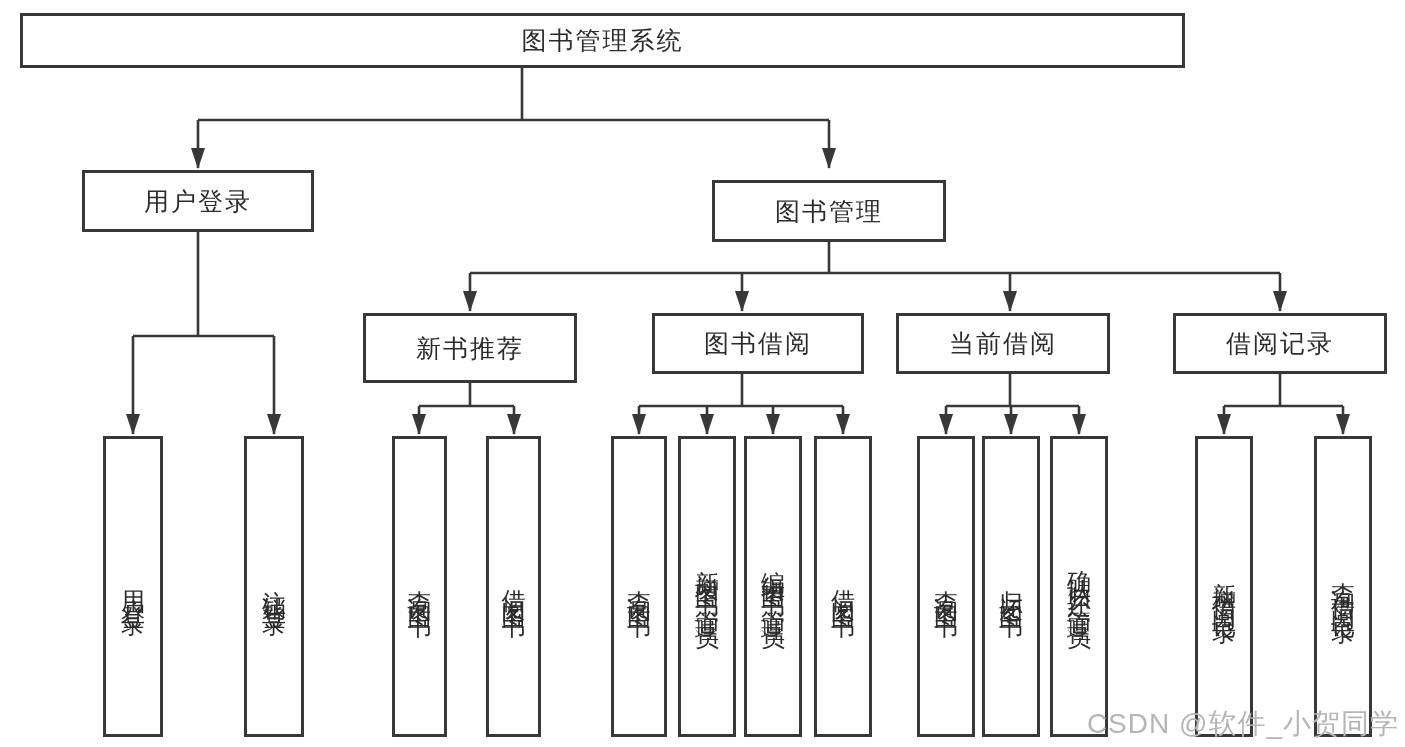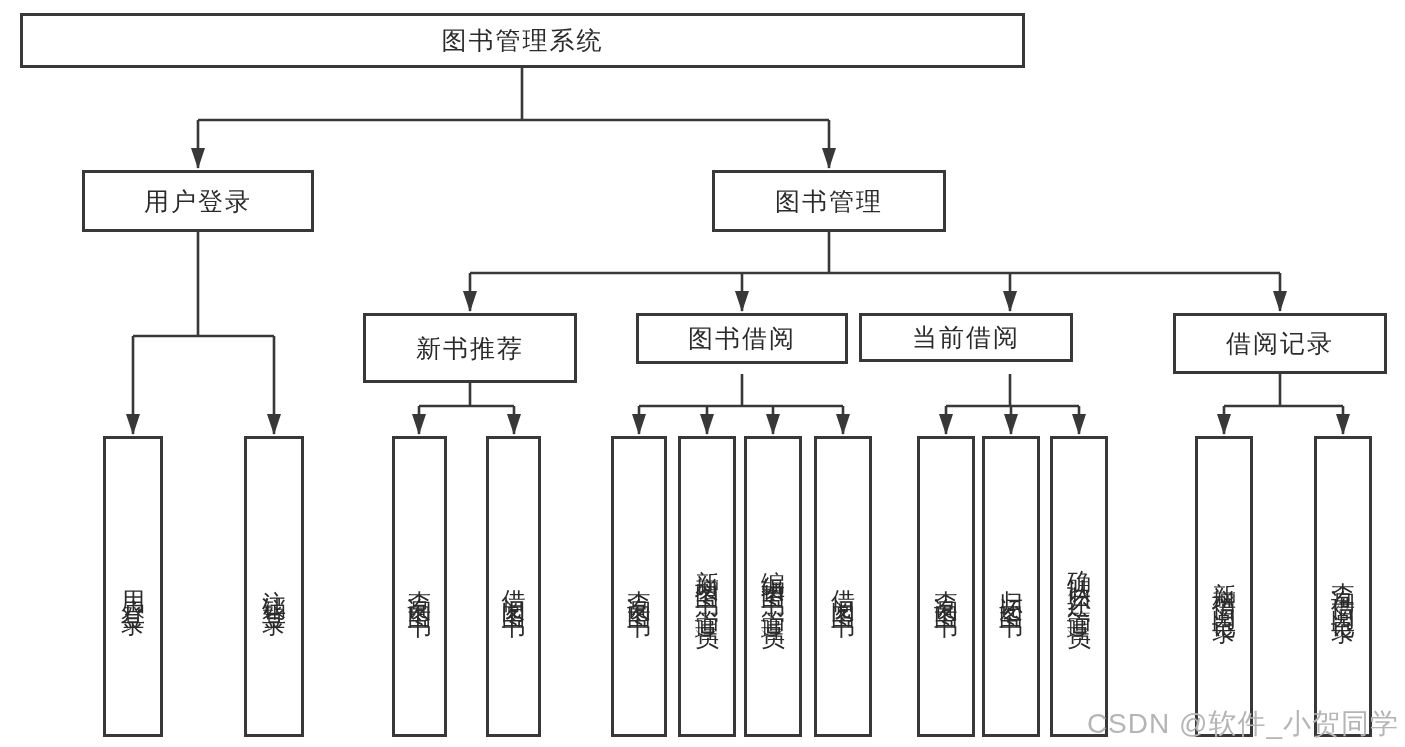--- a/index.html
+++ b/index.html
@@ -92,28 +92,28 @@
     </g>
 
     <g>
       <line x1="1280" y1="374" x2="1280" y2="406"></line>
       <line x1="1224" y1="406" x2="1343" y2="406"></line>
       <line x1="1224" y1="406" x2="1224" y2="434" marker-end="url(#ah)"></line>
       <line x1="1343" y1="406" x2="1343" y2="434" marker-end="url(#ah)"></line>
     </g>
   </svg>
 
-  <div class="box h" style="left:20px;top:13px;width:1005px;height:55px">图书管理系统</div>
+  <div class="box h" style="left:20px;top:13px;width:1165px;height:55px">图书管理系统</div>
 
   <div class="box h" style="left:82px;top:170px;width:232px;height:62px">用户登录</div>
-  <div class="box h" style="left:712px;top:170px;width:234px;height:62px">图书管理</div>
+  <div class="box h" style="left:712px;top:180px;width:234px;height:62px">图书管理</div>
 
   <div class="box h" style="left:363px;top:313px;width:214px;height:70px">新书推荐</div>
-  <div class="box h" style="left:636px;top:313px;width:212px;height:51px">图书借阅</div>
-  <div class="box h" style="left:859px;top:313px;width:214px;height:49px">当前借阅</div>
+  <div class="box h" style="left:652px;top:313px;width:212px;height:61px">图书借阅</div>
+  <div class="box h" style="left:896px;top:313px;width:214px;height:61px">当前借阅</div>
   <div class="box h" style="left:1173px;top:313px;width:214px;height:61px">借阅记录</div>
 
   <div class="box v" style="left:103px;width:60px">用户登录</div>
   <div class="box v" style="left:244px;width:60px">注销登录</div>
 
   <div class="box v" style="left:392px;width:55px">查询图书</div>
   <div class="box v" style="left:486px;width:55px">借阅图书</div>
 
   <div class="box v" style="left:611px;width:56px">查询图书</div>
   <div class="box v" style="left:678px;width:58px">新增图书（管理员）</div>

